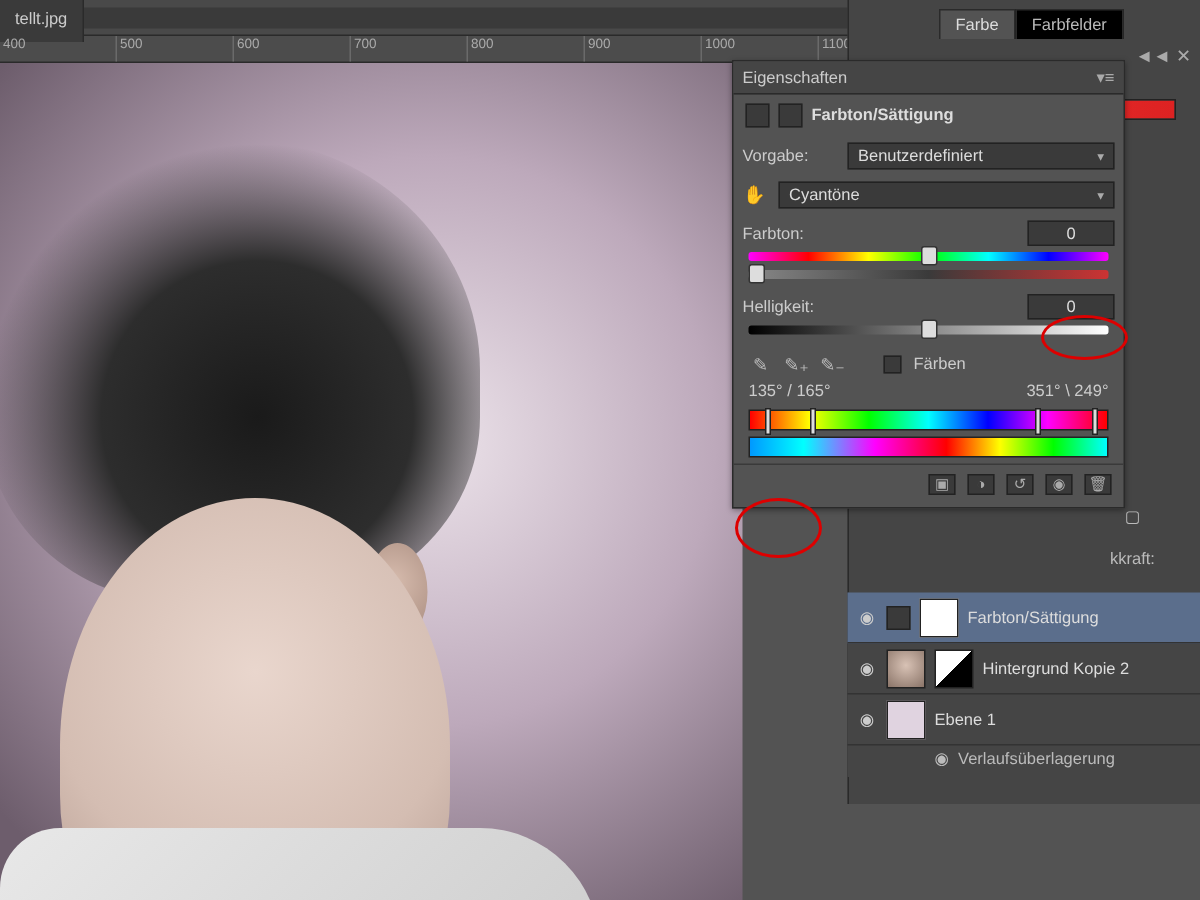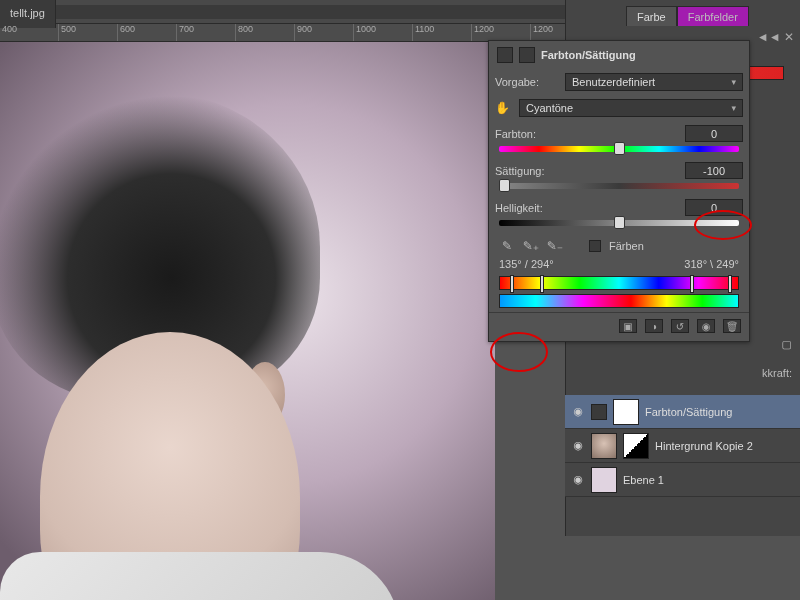--- a/index.html
+++ b/index.html
@@ -9,41 +9,41 @@
   .top { height:24px; background:#494949; display:flex; align-items:center; border-bottom:1px solid #2a2a2a; }
   .tab { height:33px; line-height:24px; padding:6px 10px; color:#ccc; font-size:11px; }
   .tab.inactive { background:#3a3a3a; border-right:1px solid #2a2a2a; }
   .tab.active { background:#535353; border-right:1px solid #2a2a2a; }
   .tab .x { margin-left:6px; color:#999; }
   .rest { flex:1; background:#3a3a3a; display:flex; align-items:center; justify-content:flex-end; padding-right:10px; gap:6px;}
   .arrows { color:#aaa; font-size:12px; }
 
   
   .ruler { height:18px; background:#4c4c4c; border-bottom:1px solid #2a2a2a; display:flex; color:#aaa; font-size:9px; }
-  .ruler div { width:59px; border-right:1px solid #6a6a6a; padding-left:2px; }
+  .ruler div { width:78px; border-right:1px solid #6a6a6a; padding-left:2px; }
 
   
   .canvas { position:absolute; top:42px; left:0; width:495px; height:560px; background:radial-gradient(circle at 58% 45%, #ece3ea 0%, #bda9bb 45%, #6d5d6c 90%); overflow:hidden; }
   .head {
     position:absolute; left:40px; top:290px; width:260px; height:330px;
     background:radial-gradient(circle at 50% 35%, #e9d6cd 0%, #d4bdb2 55%, #a88e83 100%);
     border-radius:50% 50% 40% 40%;
   }
   .hair {
     position:absolute; left:-10px; top:50px; width:330px; height:310px;
     background: radial-gradient(circle at 55% 60%, #1a1a1a 0%, #2d2d2d 40%, transparent 70%);
     border-radius:50% 50% 40% 40%;
   }
   .ear { position:absolute; left:245px; top:320px; width:40px; height:65px; background:radial-gradient(circle at 40% 40%, #d8bdaf, #a5887b); border-radius:50%; }
   .shirt { position:absolute; left:0; top:510px; width:400px; height:200px; background:linear-gradient(135deg,#e8e8e8,#c8c8c8); border-radius:40px 80px 0 0; }
 
   
   .rpanel { position:absolute; right:0; top:0; width:235px; height:536px; background:#454545; border-left:1px solid #2a2a2a; }
   .rpanel .tabrow { height:26px; display:flex; align-items:flex-end; padding-left:60px; gap:0; }
-  .ptab { padding:4px 10px 3px; background:#a21caf; color:#bbb; border:1px solid #2a2a2a; border-bottom:none; font-size:11px; }
+  .ptab { padding:4px 10px 3px; background:#000000; color:#bbb; border:1px solid #2a2a2a; border-bottom:none; font-size:11px; }
   .ptab.sel { background:#535353; color:#ddd; }
   .winctl { position:absolute; right:6px; top:30px; color:#aaa; font-size:12px; }
 
   .swatch { margin:40px 0 0 18px; width:200px; height:14px; background:linear-gradient(90deg,#e33 0%, #d22 100%); border:1px solid #222; display:flex; }
 
   
   .props {
     position:absolute; left:488px; top:40px; width:262px; background:#535353;
     border:1px solid #2a2a2a; box-shadow:0 1px 4px rgba(0,0,0,.4);
   }
@@ -75,21 +75,21 @@
 
   .props .footer { display:flex; justify-content:flex-end; gap:8px; padding:6px 8px 8px; border-top:1px solid #3a3a3a; color:#aaa; }
   .ficon { width:18px; height:14px; border:1px solid #222; background:#3a3a3a; display:flex; align-items:center; justify-content:center; font-size:10px; }
 
   .ring { position:absolute; border:2px solid #d00; border-radius:50%; }
   .ring1 { left:694px; top:210px; width:58px; height:30px; }
   .ring2 { left:490px; top:332px; width:58px; height:40px; }
 
   
   .layers { position:absolute; top:395px; right:0; width:235px; background:#454545; }
-  .labels-right { position:absolute; right:8px; top:300px; width:54px; color:#bbb; font-size:11px; text-align:right; }
+  .labels-right { position:absolute; right:18px; top:300px; width:54px; color:#bbb; font-size:11px; text-align:center; }
   .labels-right div { margin:16px 0; }
   .layer { height:34px; display:flex; align-items:center; gap:6px; padding:0 6px; border-bottom:1px solid #333; color:#ddd; font-size:11px; }
   .layer.sel { background:#5b6e8c; }
   .eye { width:14px; text-align:center; color:#ccc; }
   .thumb2 { width:26px; height:26px; background:#888; border:1px solid #222; }
   .thumb2.white { background:#fff; }
   .thumb2.mask { background:linear-gradient(135deg,#fff 50%, #000 50%); }
   .thumb2.pink { background:#e0d3e0; }
   .thumb2.face { background:radial-gradient(circle at 50% 40%,#d8c2b5,#8a7468); }
   .effects { padding:4px 10px 2px 46px; color:#ccc; font-size:11px; }
@@ -151,24 +151,30 @@
       <span class="eye">◉</span>
       <span class="thumb2 face"></span>
       <span class="thumb2 mask"></span>
       <span>Hintergrund Kopie 2</span>
     </div>
     <div class="layer">
       <span class="eye">◉</span>
       <span class="thumb2 pink"></span>
       <span>Ebene 1</span>
     </div>
+    <div class="sub">◉ &nbsp;<span>Verlaufsüberlagerung</span></div>
   </div>
 </div>
 
 <div class="props">
+  <div class="titlebar">
+    <span>Eigenschaften</span>
+    <span class="spacer"></span>
+    <span class="ctl">▾≡</span>
+  </div>
   <div class="subtitle">
     <span class="smicon"></span>
     <span class="smicon"></span>
     <span>Farbton/Sättigung</span>
   </div>
 
   <div class="row">
     <label>Vorgabe:</label>
     <div class="select">
       <span>Benutzerdefiniert</span>
@@ -185,25 +191,20 @@
 
   <div class="row">
     <label>Farbton:</label>
     <span style="flex:1"></span>
     <div class="num">0</div>
   </div>
   <div class="slider grad-hue">
       <div class="thumb" style="left:48%"></div>
     </div>
 
-  <div class="row">
-    <label>Sättigung:</label>
-    <span style="flex:1"></span>
-    <div class="num">-100</div>
-  </div>
   <div class="slider grad-sat">
       <div class="thumb" style="left:0"></div>
     </div>
 
   <div class="row">
     <label>Helligkeit:</label>
     <span style="flex:1"></span>
     <div class="num">0</div>
   </div>
   <div class="slider grad-lig">
@@ -213,22 +214,22 @@
   <div class="eyedrops">
     <span class="ey">✎</span>
     <span class="ey">✎₊</span>
     <span class="ey">✎₋</span>
     <span style="width:10px"></span>
     <span class="chk"></span>
     <span>Färben</span>
   </div>
 
   <div class="degrow">
-    <span><span>135°</span> <span>/</span> <span>294°</span></span>
-    <span><span>318°</span> <span>\</span> <span>249°</span></span>
+    <span><span>135°</span> <span>/</span> <span>165°</span></span>
+    <span><span>351°</span> <span>\</span> <span>249°</span></span>
   </div>
 
   <div class="huebar">
     <div class="huehandle" style="left:10px"></div>
     <div class="huehandle" style="left:40px"></div>
     <div class="huehandle" style="left:190px"></div>
     <div class="huehandle" style="left:228px"></div>
   </div>
   <div class="huebar bottom"></div>
 

